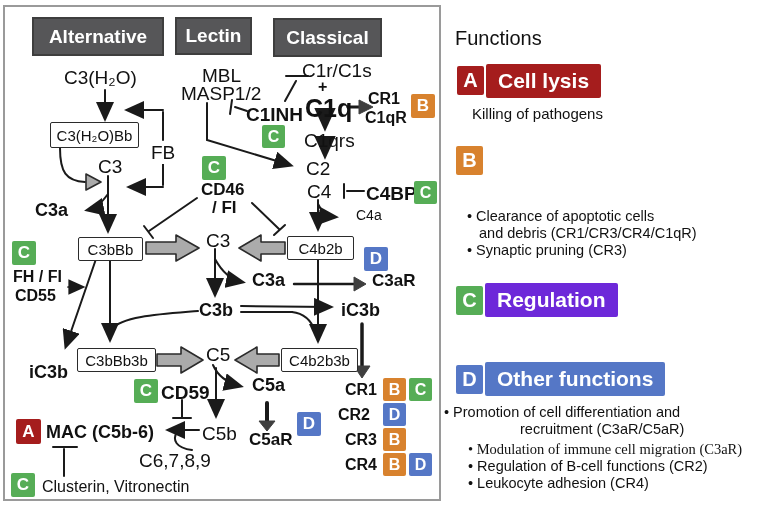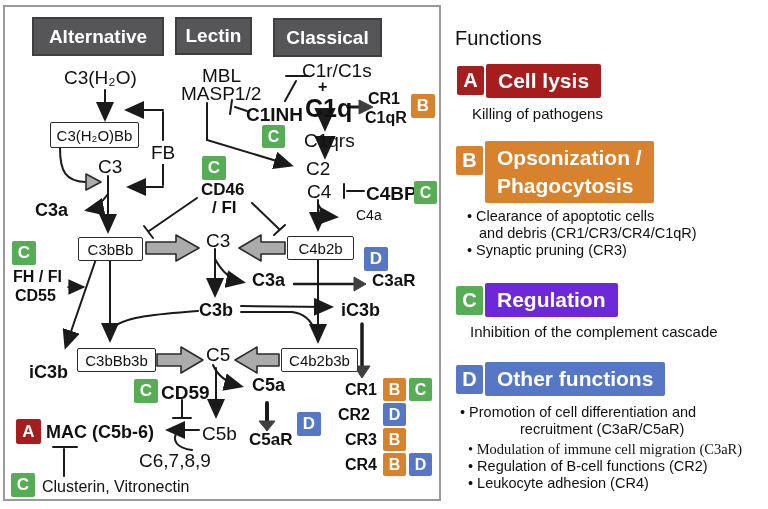--- a/index.html
+++ b/index.html
@@ -177,32 +177,27 @@
   <div class="badge bd23" style="left: 383px; top: 453px; background: rgb(216, 130, 46);">B</div>
   <div class="badge bd23" style="left: 409px; top: 453px; background: rgb(85, 119, 198);">D</div>
 
   <div class="fn-title" style="left:455px;top:27px;">Functions</div>
 
   <div class="badge bd27" style="left: 457px; top: 66px; background: rgb(165, 29, 29);">A</div>
   <div class="fn-block" style="left: 486px; top: 64px; background: rgb(165, 29, 29);">Cell lysis</div>
   <div class="fn-desc" style="left:472px;top:105px;">Killing of pathogens</div>
 
   <div class="badge bd27" style="left: 456px; top: 146px; background: rgb(216, 130, 46);">B</div>
-  <div class="fn-block" style="left: 485px; top: 141px; background: rgb(216, 130, 46);">
-    <div>Opsonization /</div>
-    <div>Phagocytosis</div>
-  </div>
   <div class="fn-li" style="left:467px;top:208px;">• Clearance of apoptotic cells</div>
   <div class="fn-li" style="left:479px;top:225px;">and debris (CR1/CR3/CR4/C1qR)</div>
   <div class="fn-li" style="left:467px;top:242px;">• Synaptic pruning (CR3)</div>
 
   <div class="badge bd27" style="left: 456px; top: 286px; background: rgb(86, 173, 86);">C</div>
   <div class="fn-block" style="left: 485px; top: 283px; background: #6d28d9;">Regulation</div>
-  <div class="fn-desc" style="left:470px;top:323px;">Inhibition of the complement cascade</div>
 
   <div class="badge bd27" style="left: 456px; top: 365px; background: rgb(85, 119, 198);">D</div>
   <div class="fn-block" style="left: 485px; top: 362px; background: rgb(85, 119, 198);">Other functions</div>
-  <div class="fn-li" style="left:460px;top:404px;">• Promotion of cell differentiation and</div>
+  <div class="fn-li" style="left:444px;top:404px;">• Promotion of cell differentiation and</div>
   <div class="fn-li" style="left:520px;top:421px;">recruitment (C3aR/C5aR)</div>
   <div class="fn-li" style="left:468px;top:441px;font-family:Liberation Serif, serif;">• Modulation of immune cell migration (C3aR)</div>
   <div class="fn-li" style="left:468px;top:458px;">• Regulation of B-cell functions (CR2)</div>
   <div class="fn-li" style="left:468px;top:475px;">• Leukocyte adhesion (CR4)</div>
 </div>
 
 </body></html>

